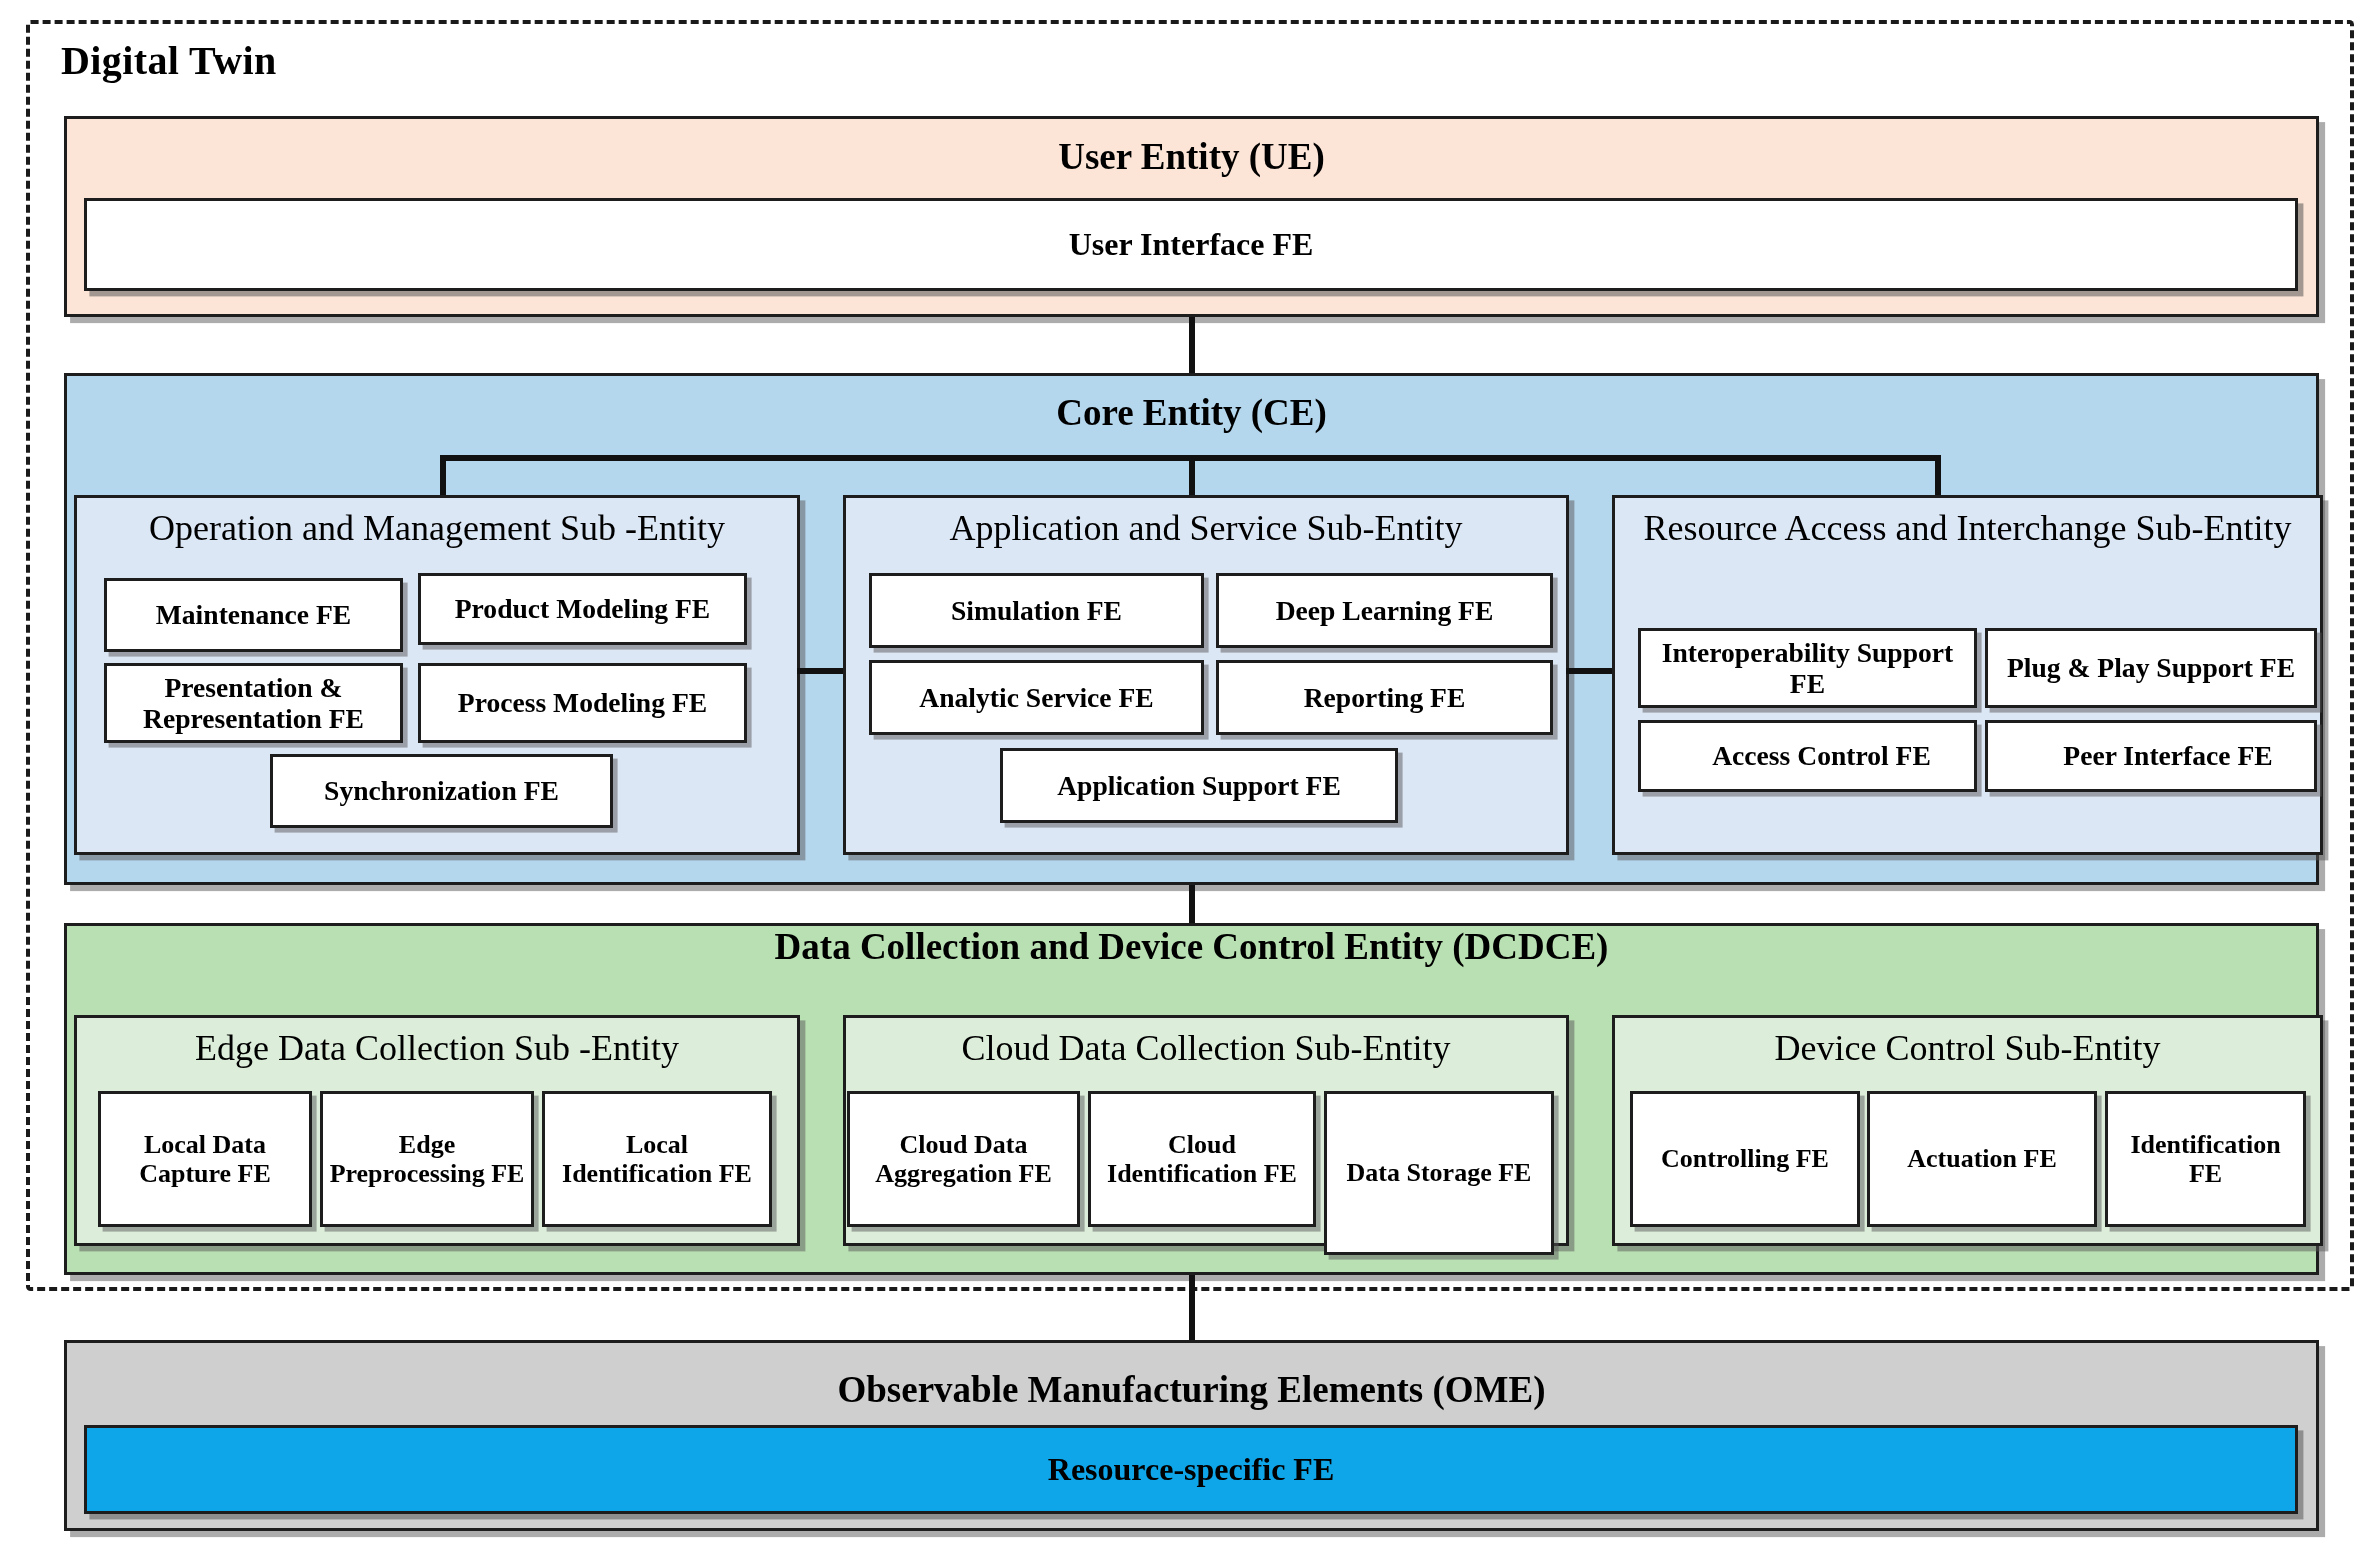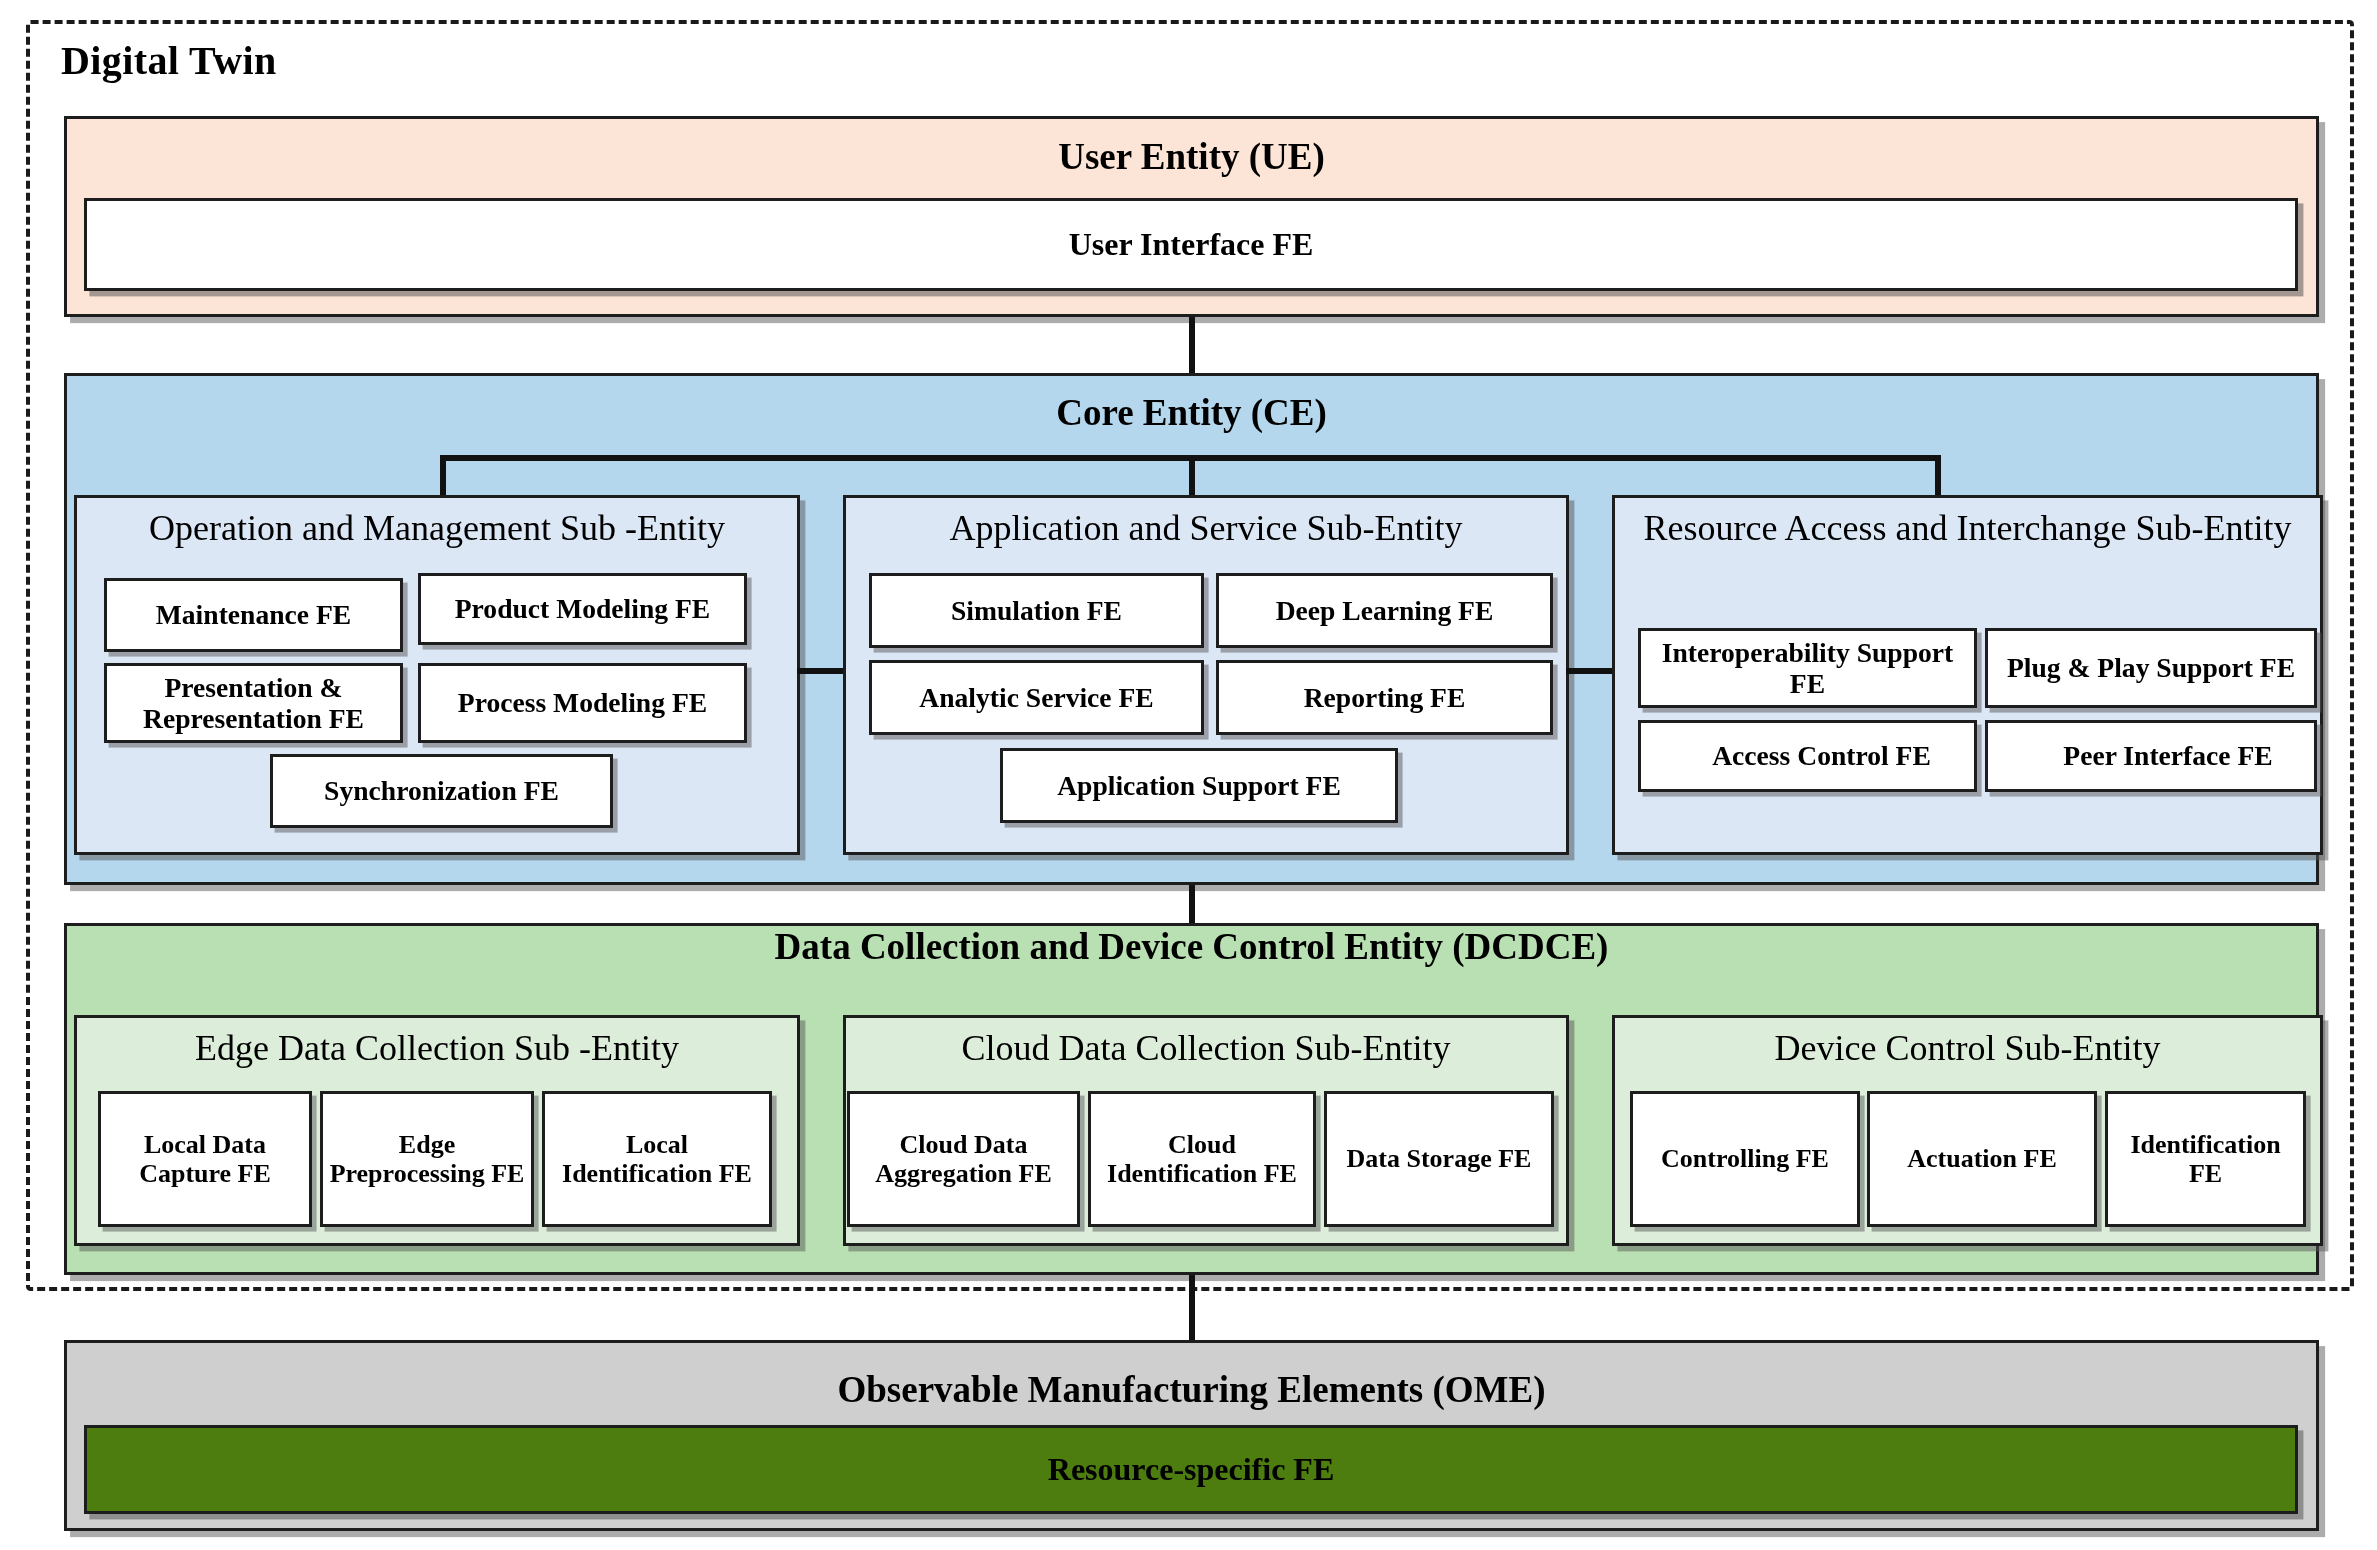--- a/index.html
+++ b/index.html
@@ -88,21 +88,21 @@
   
   #ome-band {
     left: 64px; top: 1340px;
     width: 2255px; height: 191px;
     background: #CFCFCF;
   }
   #ome-band .band-title { margin-top: 28px; }
   #ome-fe {
     left: 84px; top: 1425px;
     width: 2214px; height: 89px;
-    background: #4d7c0f;
+    background: #0ea5e9;
     display: flex; align-items: center; justify-content: center;
   }
 
   .fe-label {
     font-size: 32px;
     font-weight: bold;
     color: #000;
     text-align: center;
     line-height: 1.12;
   }
@@ -262,21 +262,21 @@
 
   <div class="subpanel green" style="left:843px; top:1015px; width:726px; height:231px;">
     <div class="sub-title">Cloud Data Collection Sub-Entity</div>
   </div>
   <div class="fe-cell small" style="left:847px; top:1091px; width:233px; height:136px;">
     <span>Cloud Data Aggregation FE</span>
   </div>
   <div class="fe-cell small" style="left:1088px; top:1091px; width:228px; height:136px;">
     <span>Cloud Identification FE</span>
   </div>
-  <div class="fe-cell small" style="left:1324px; top:1091px; width:230px; height:136px;">
+  <div class="fe-cell small" style="left:1324px; top:1091px; width:230px; height:164px;">
     <span>Data Storage FE</span>
   </div>
 
   <div class="subpanel green" style="left:1612px; top:1015px; width:711px; height:231px;">
     <div class="sub-title">Device Control Sub-Entity</div>
   </div>
   <div class="fe-cell small" style="left:1630px; top:1091px; width:230px; height:136px;">
     <span>Controlling FE</span>
   </div>
   <div class="fe-cell small" style="left:1867px; top:1091px; width:230px; height:136px;">

